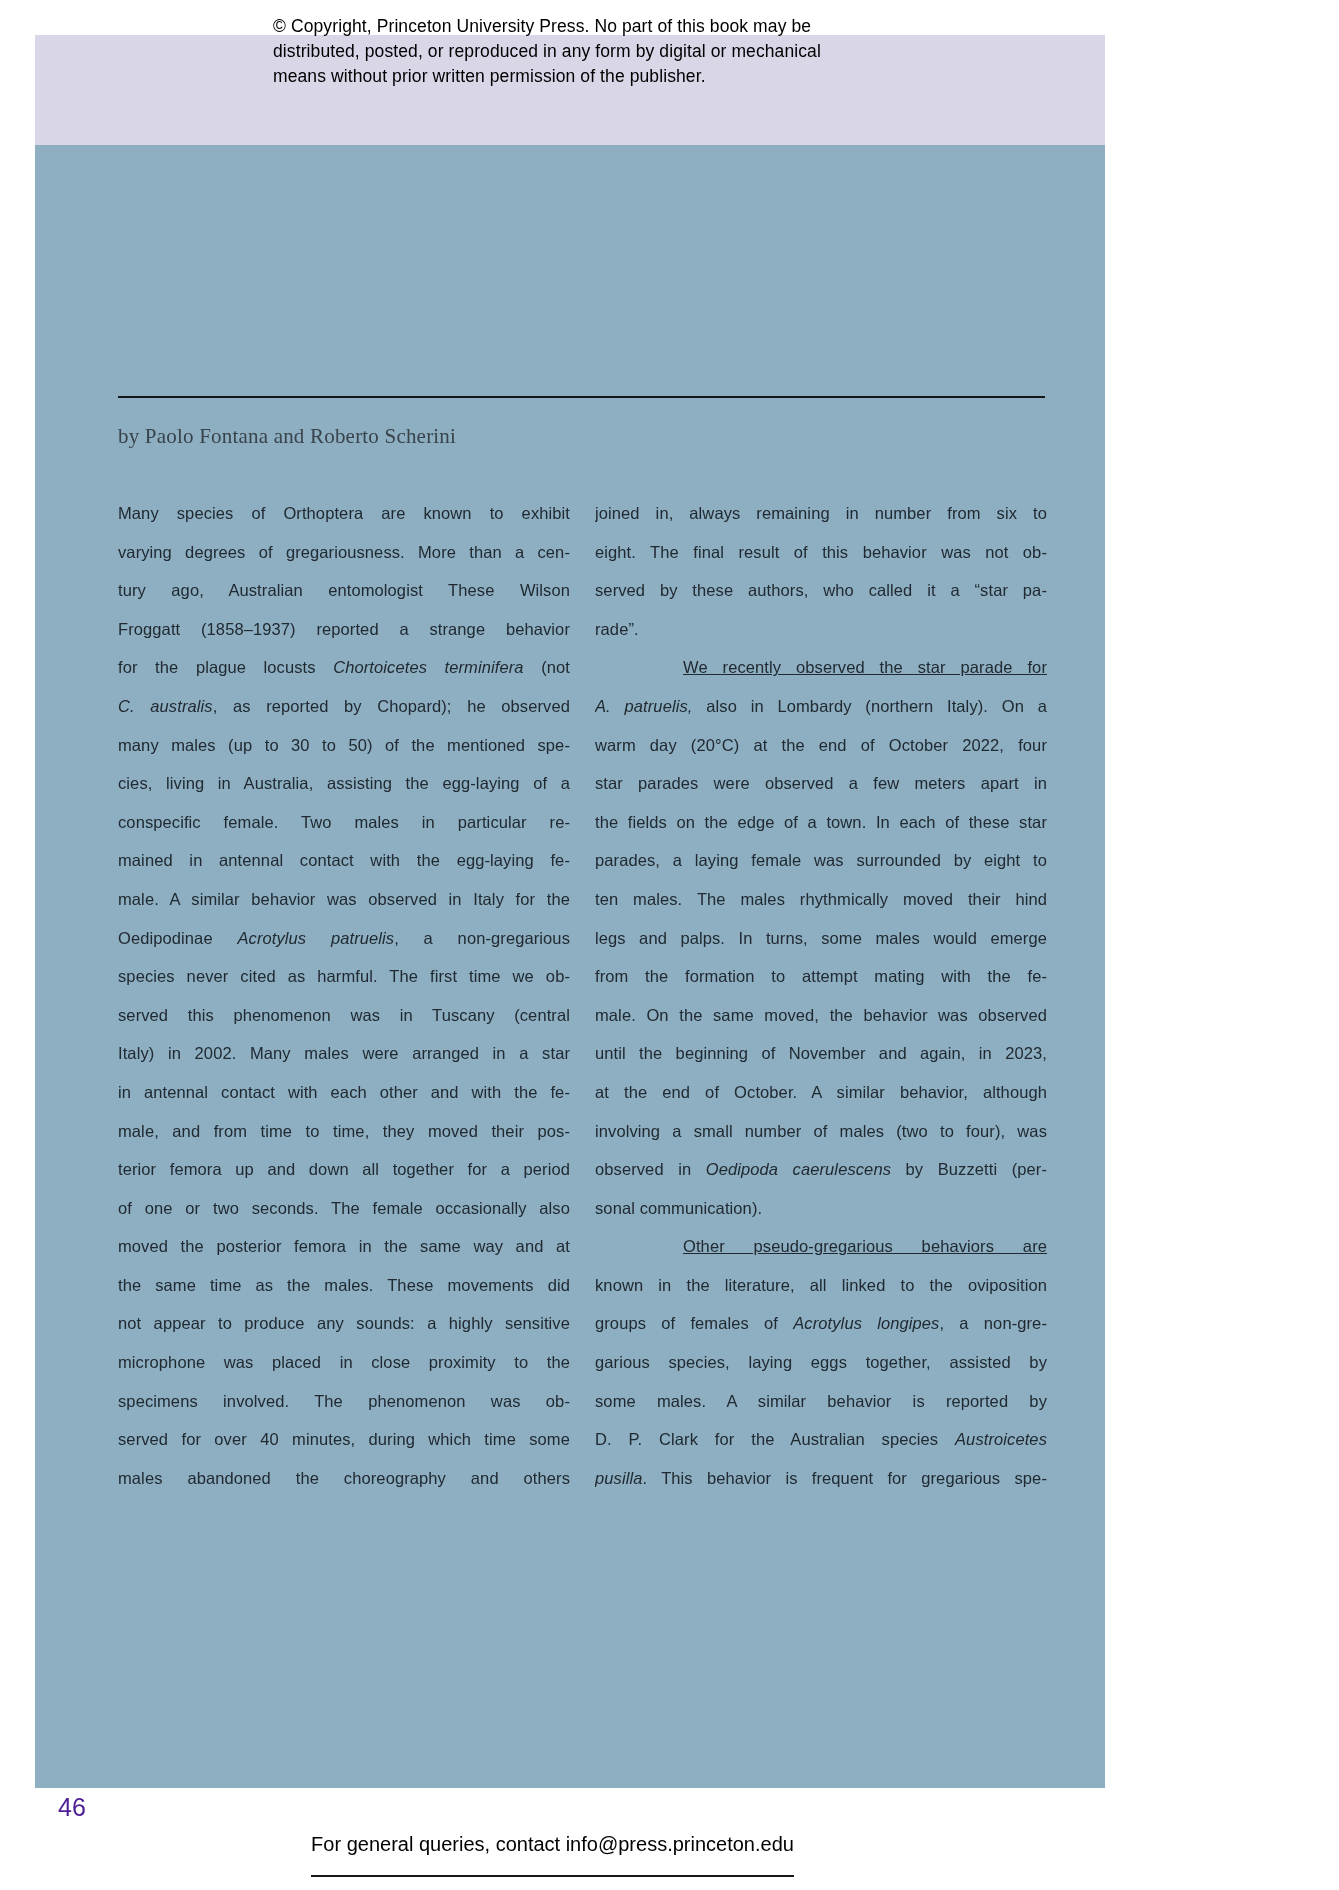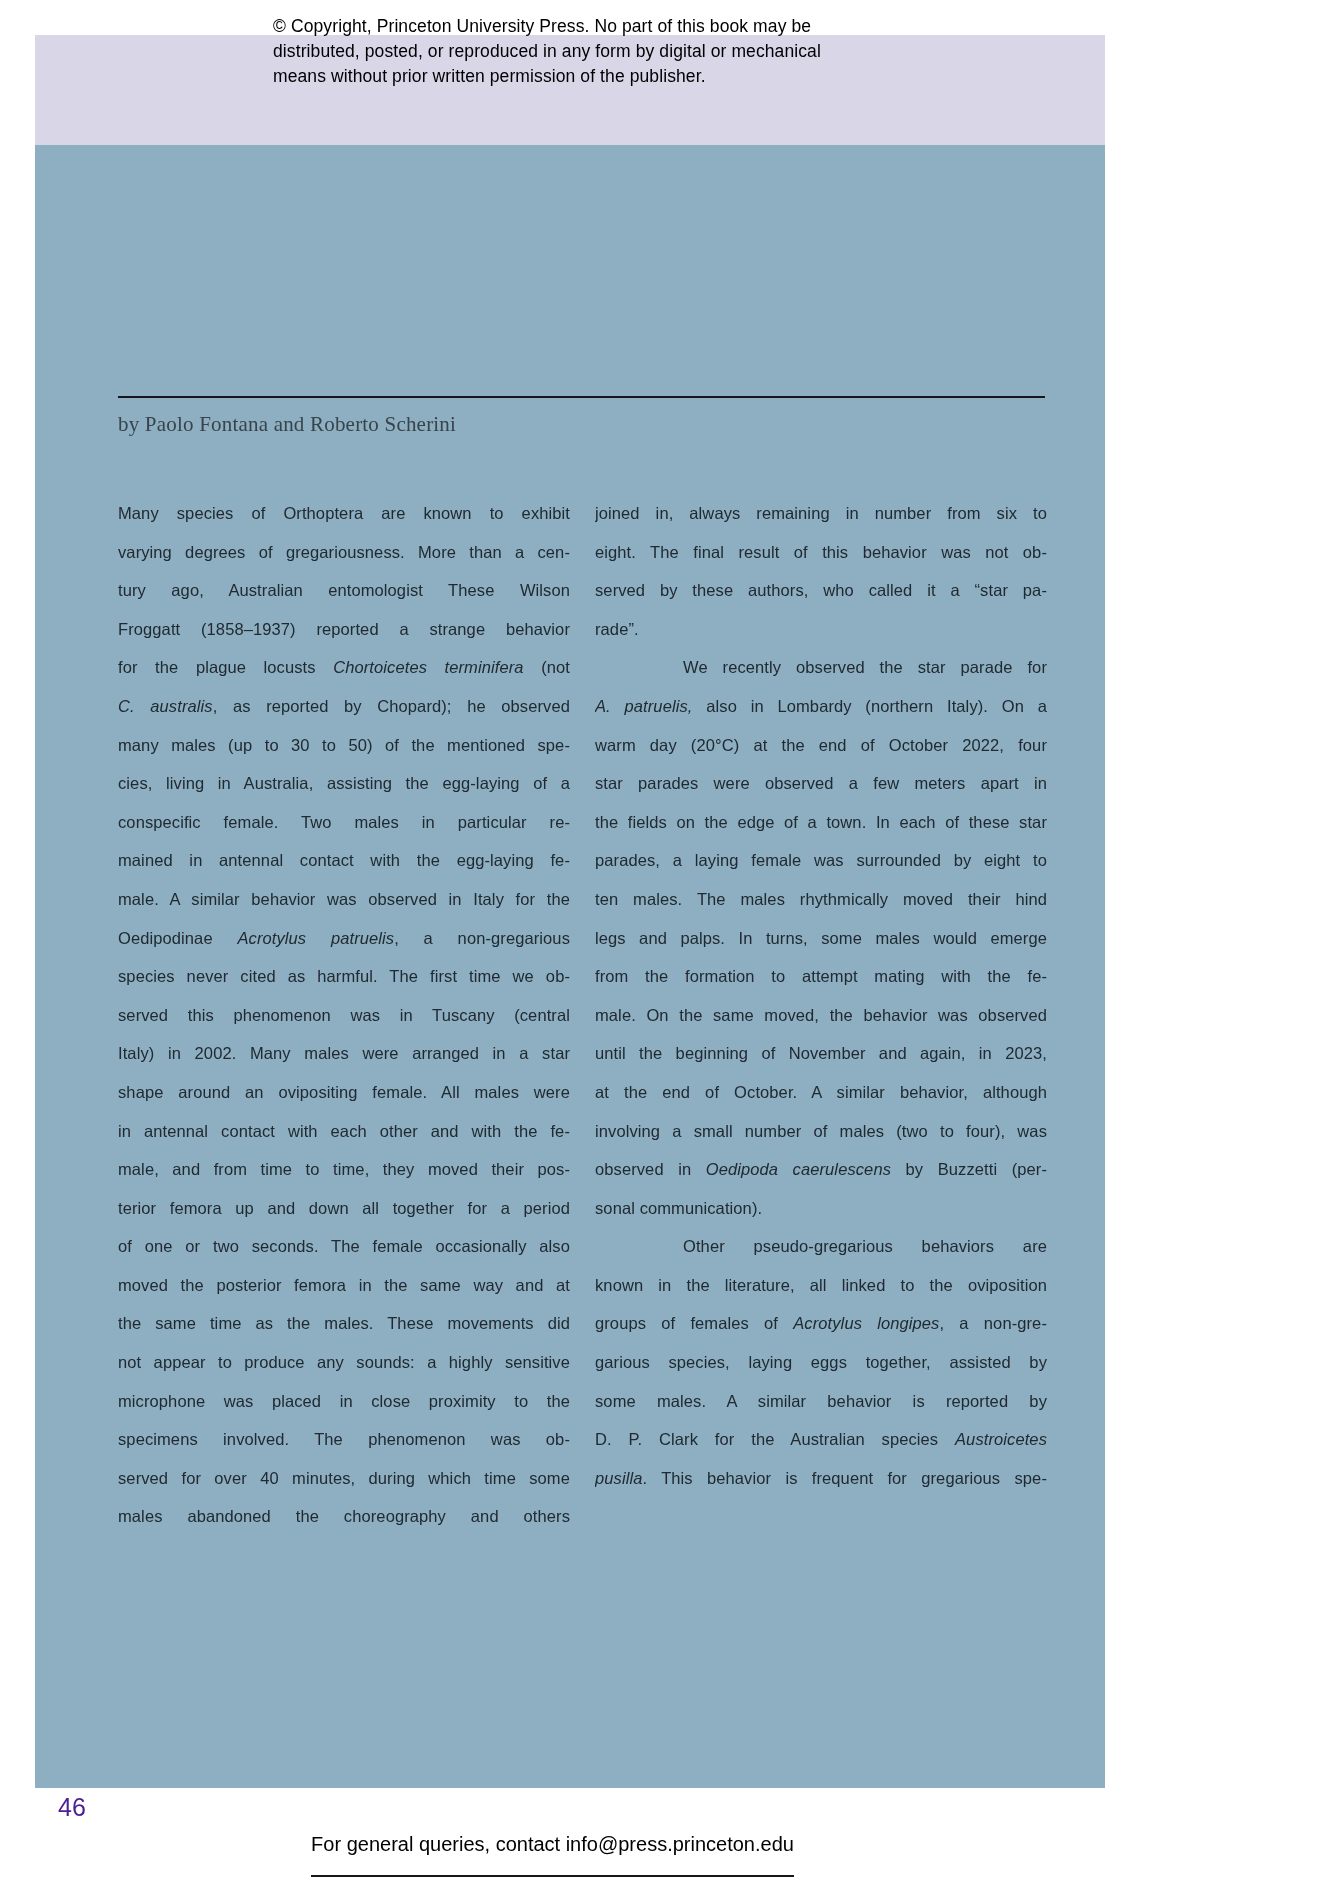--- a/index.html
+++ b/index.html
@@ -17,32 +17,32 @@
   .title {
     position:absolute; left:118px; top:253px; width:927px; z-index:2;
     text-align:right; font-weight:bold; font-size:43px; line-height:66px; color:#15181b;
   }
   .title .tline {
     display:block; white-space:nowrap; letter-spacing:-0.5px;
     transform:scaleX(0.9); transform-origin:100% 50%;
   }
   .rule { position:absolute; left:118px; top:396px; width:927px; height:2px; background:#15181b; z-index:2; }
   .byline {
-    position:absolute; left:118px; top:412px; z-index:2;
+    position:absolute; left:118px; top:424px; z-index:2;
     font-family:"Liberation Serif", serif; font-size:21px; color:#39434b; letter-spacing:0.2px;
   }
   .col {
     position:absolute; top:494px; width:452px; z-index:2;
     font-size:16.5px; line-height:38.6px; color:#212a32; letter-spacing:0.1px;
   }
   .col-left  { left:118px; }
   .col-right { left:595px; }
   .line { text-align:justify; text-align-last:justify; height:38.6px; overflow:hidden; }
   .line.end { text-align-last:left; }
-  .line.indent { text-indent:88px; }
+  .line.indent { text-indent:88px;text-decoration:underline; }
   .line i { font-style:italic; }
   .pagenum { position:absolute; left:58px; top:1793px; font-size:25px; color:#4c1d95; z-index:2; }
   .footer { position:absolute; left:0; top:1833px; width:1105px; text-align:center; font-size:20px; color:#000; z-index:2; }
   .footer span { border-bottom:2px solid #15181b; padding-bottom:20px; }
 </style>
 </head>
 <body>
 
 <div class="page">
 
@@ -69,21 +69,20 @@
       <div class="line"><i>C. australis</i>, as reported by Chopard); he observed</div>
       <div class="line">many males (up to 30 to 50) of the mentioned spe-</div>
       <div class="line">cies, living in Australia, assisting the egg-laying of a</div>
       <div class="line">conspecific female. Two males in particular re-</div>
       <div class="line">mained in antennal contact with the egg-laying fe-</div>
       <div class="line">male. A similar behavior was observed in Italy for the</div>
       <div class="line">Oedipodinae <i>Acrotylus patruelis</i>, a non-gregarious</div>
       <div class="line">species never cited as harmful. The first time we ob-</div>
       <div class="line">served this phenomenon was in Tuscany (central</div>
       <div class="line">Italy) in 2002. Many males were arranged in a star</div>
-      <div class="line">shape around an ovipositing female. All males were</div>
       <div class="line">in antennal contact with each other and with the fe-</div>
       <div class="line">male, and from time to time, they moved their pos-</div>
       <div class="line">terior femora up and down all together for a period</div>
       <div class="line">of one or two seconds. The female occasionally also</div>
       <div class="line">moved the posterior femora in the same way and at</div>
       <div class="line">the same time as the males. These movements did</div>
       <div class="line">not appear to produce any sounds: a highly sensitive</div>
       <div class="line">microphone was placed in close proximity to the</div>
       <div class="line">specimens involved. The phenomenon was ob-</div>
       <div class="line">served for over 40 minutes, during which time some</div>

